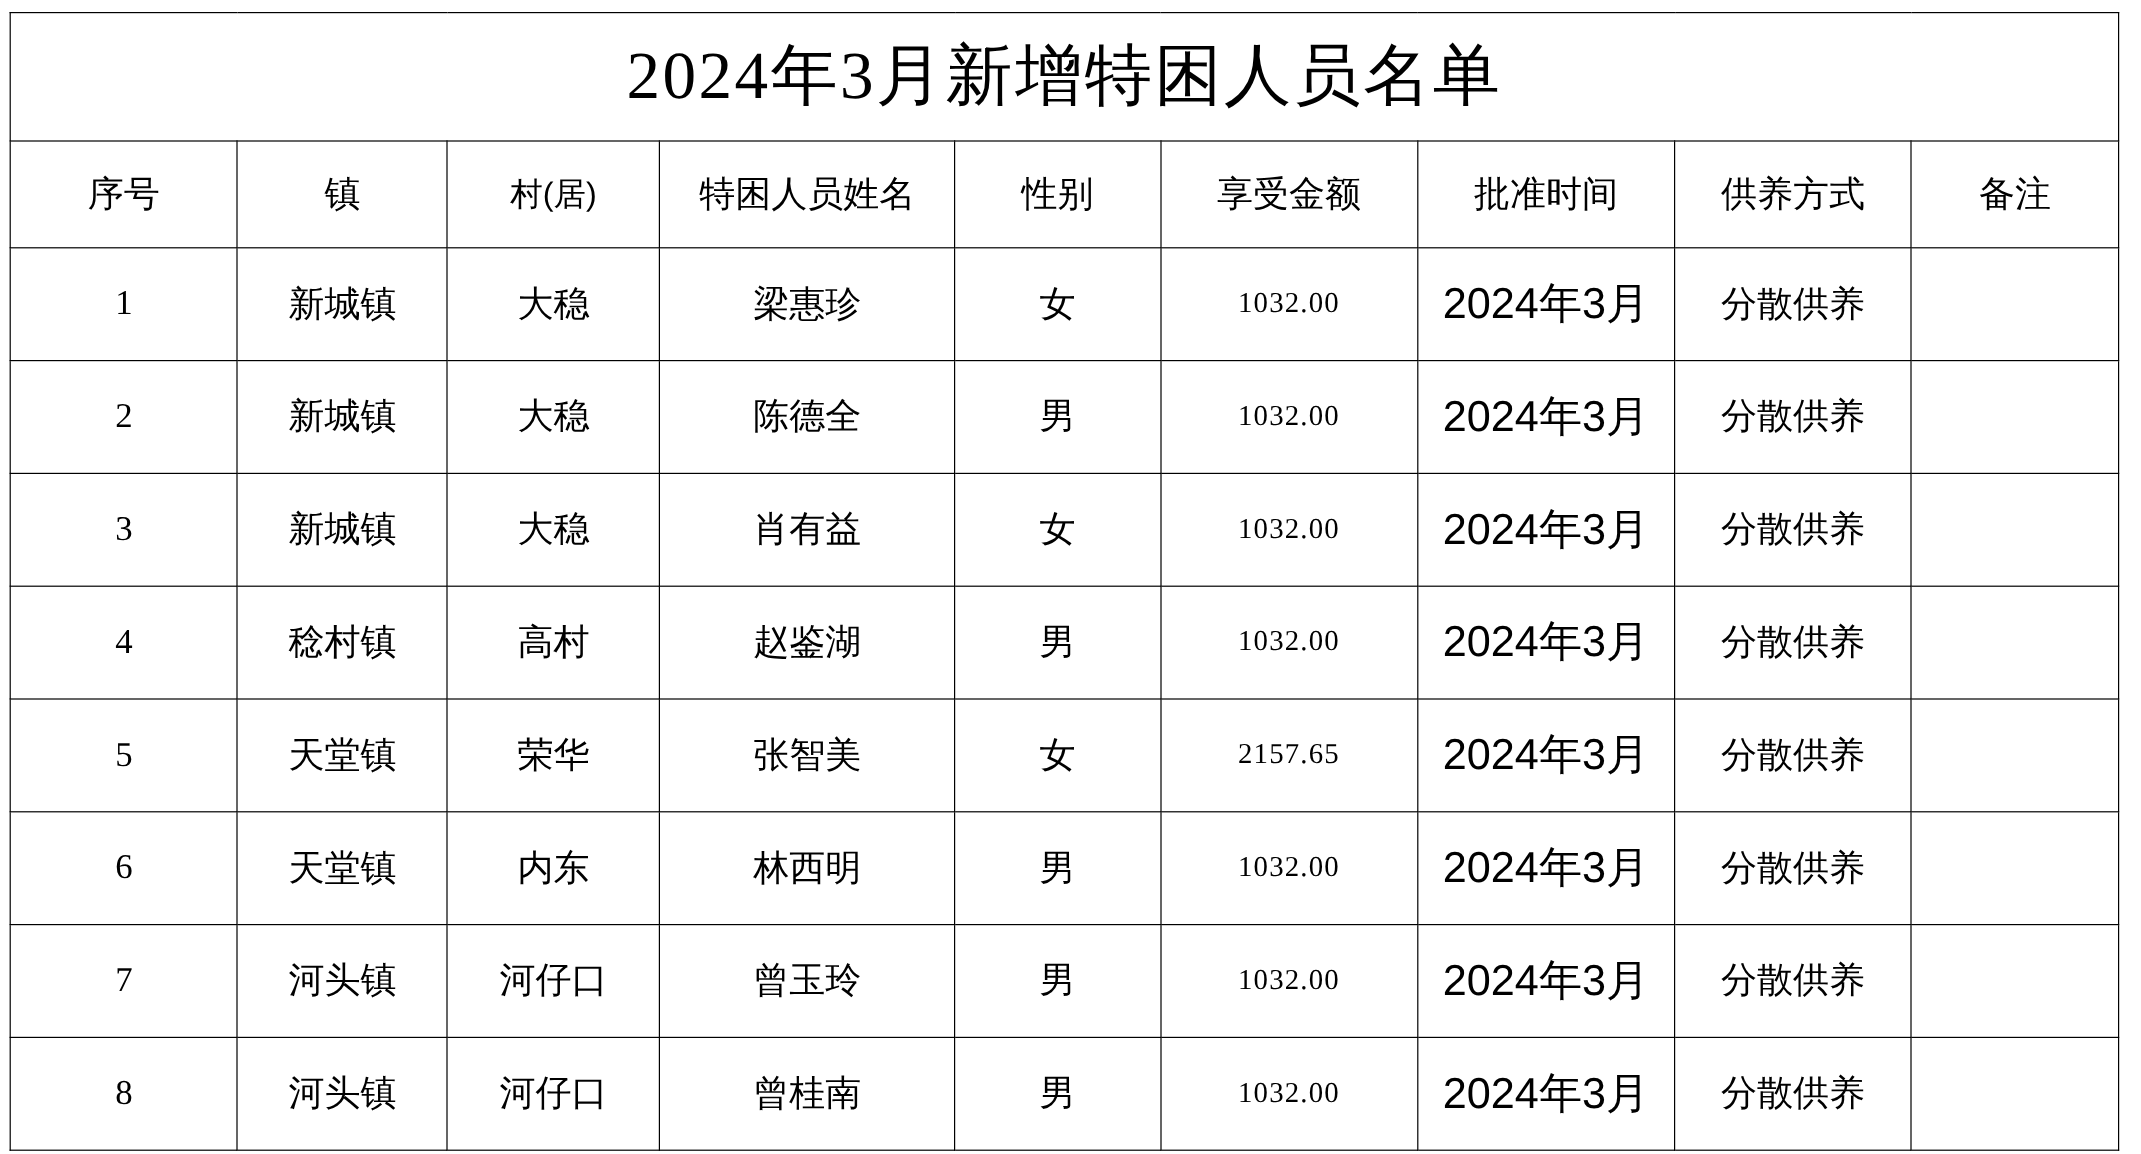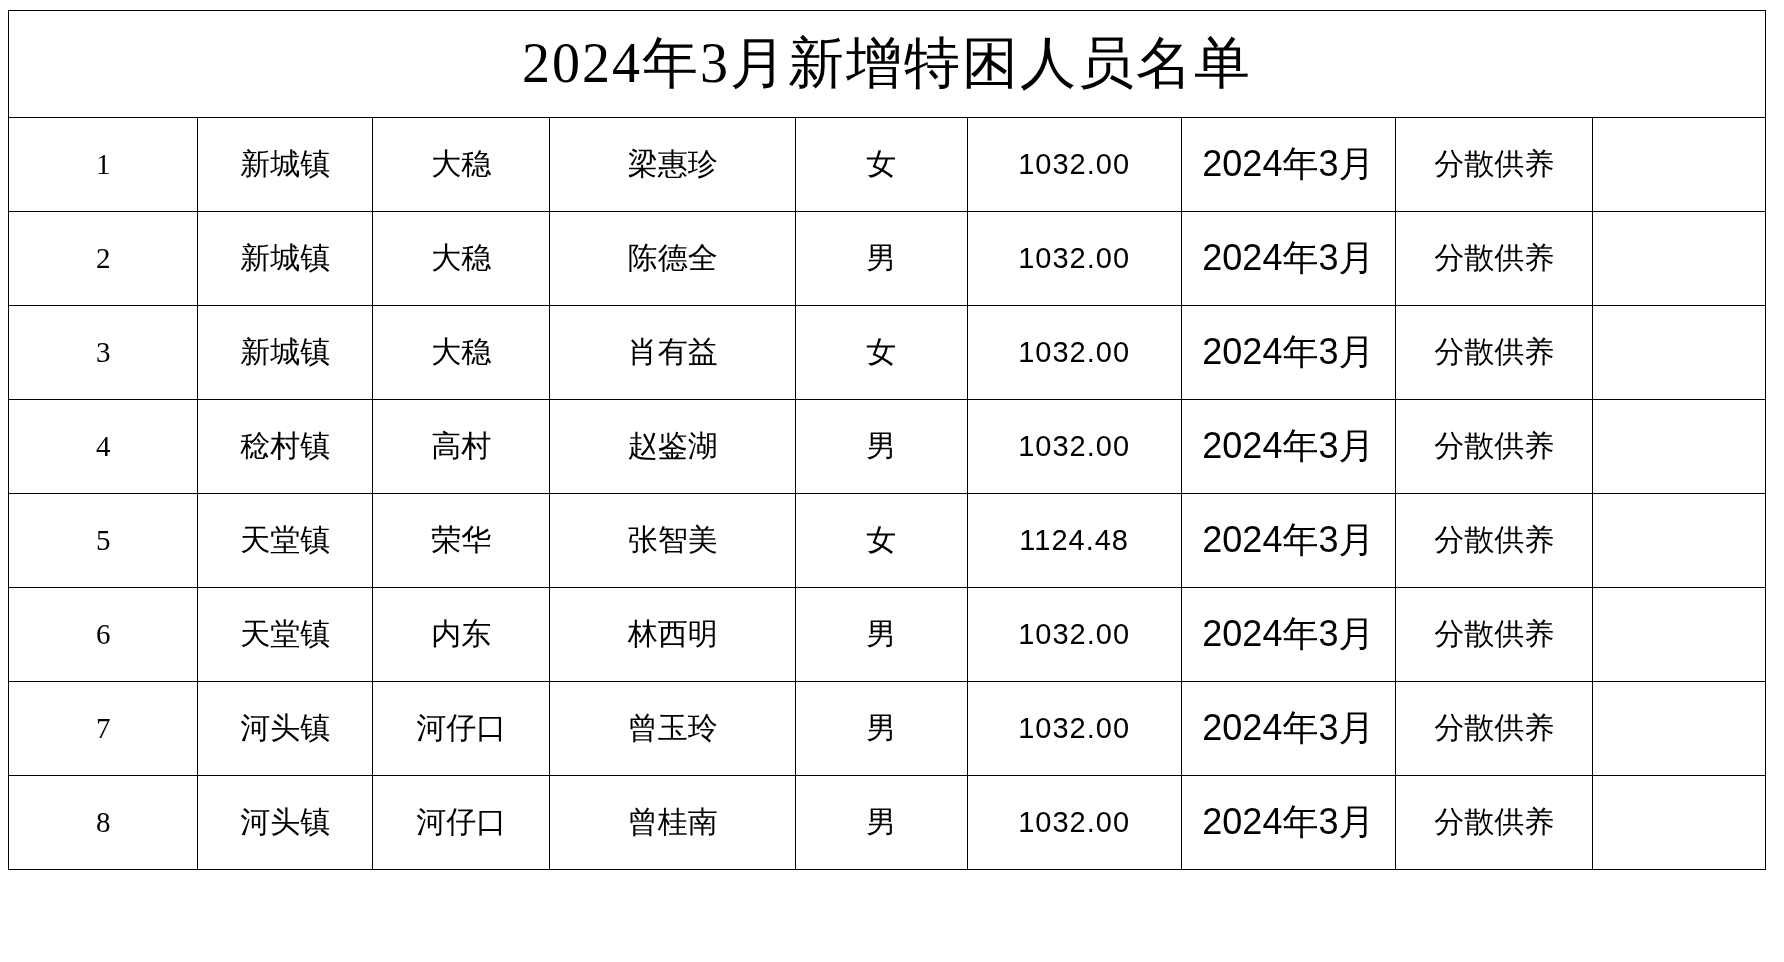--- a/index.html
+++ b/index.html
@@ -56,22 +56,22 @@
   }
   .body-cell.num {
     font-family: "Liberation Serif", "DejaVu Serif", serif;
     font-size: 29px;
   }
   .body-cell.cn {
     font-family: Liberation Sans, sans-serif;
     font-size: 30px;
   }
   .body-cell.money {
-    font-family: Liberation Sans, sans-serif;
-    font-size: 29px;
+    font-family: Liberation Serif, serif;
+    font-size: 24px;
     letter-spacing: 1px;
   }
   .body-cell.date {
     font-family: "Liberation Sans", "DejaVu Sans", sans-serif;
     font-size: 36px;
   }
   .col-seq   { width: 168px; }
   .col-town  { width: 155px; }
   .col-vill  { width: 157px; }
   .col-name  { width: 218px; }
@@ -94,20 +94,31 @@
       <col class="col-sex">
         <col class="col-amt">
         <col class="col-date">
         <col class="col-mode">
         <col class="col-note">
     </colgroup>
     <tbody>
       <tr>
         <td class="title-cell" colspan="9">2024年3月新增特困人员名单</td>
       </tr>
+      <tr>
+        <td class="head-cell">序号</td>
+        <td class="head-cell">镇</td>
+        <td class="head-cell small">村(居)</td>
+        <td class="head-cell">特困人员姓名</td>
+        <td class="head-cell">性别</td>
+        <td class="head-cell">享受金额</td>
+        <td class="head-cell">批准时间</td>
+        <td class="head-cell">供养方式</td>
+        <td class="head-cell">备注</td>
+      </tr>
 
       <tr>
         <td class="body-cell num">1</td>
         <td class="body-cell cn">新城镇</td>
         <td class="body-cell cn">大稳</td>
         <td class="body-cell cn">梁惠珍</td>
         <td class="body-cell cn">女</td>
         <td class="body-cell money">1032.00</td>
         <td class="body-cell date">2024年3月</td>
         <td class="body-cell cn">分散供养</td>
@@ -149,21 +160,21 @@
         <td class="body-cell cn">分散供养</td>
         <td class="body-cell"></td>
       </tr>
 
       <tr>
         <td class="body-cell num">5</td>
         <td class="body-cell cn">天堂镇</td>
         <td class="body-cell cn">荣华</td>
         <td class="body-cell cn">张智美</td>
         <td class="body-cell cn">女</td>
-        <td class="body-cell money">1124.48</td>
+        <td class="body-cell money">2157.65</td>
         <td class="body-cell date">2024年3月</td>
         <td class="body-cell cn">分散供养</td>
         <td class="body-cell"></td>
       </tr>
 
       <tr>
         <td class="body-cell num">6</td>
         <td class="body-cell cn">天堂镇</td>
         <td class="body-cell cn">内东</td>
         <td class="body-cell cn">林西明</td>

